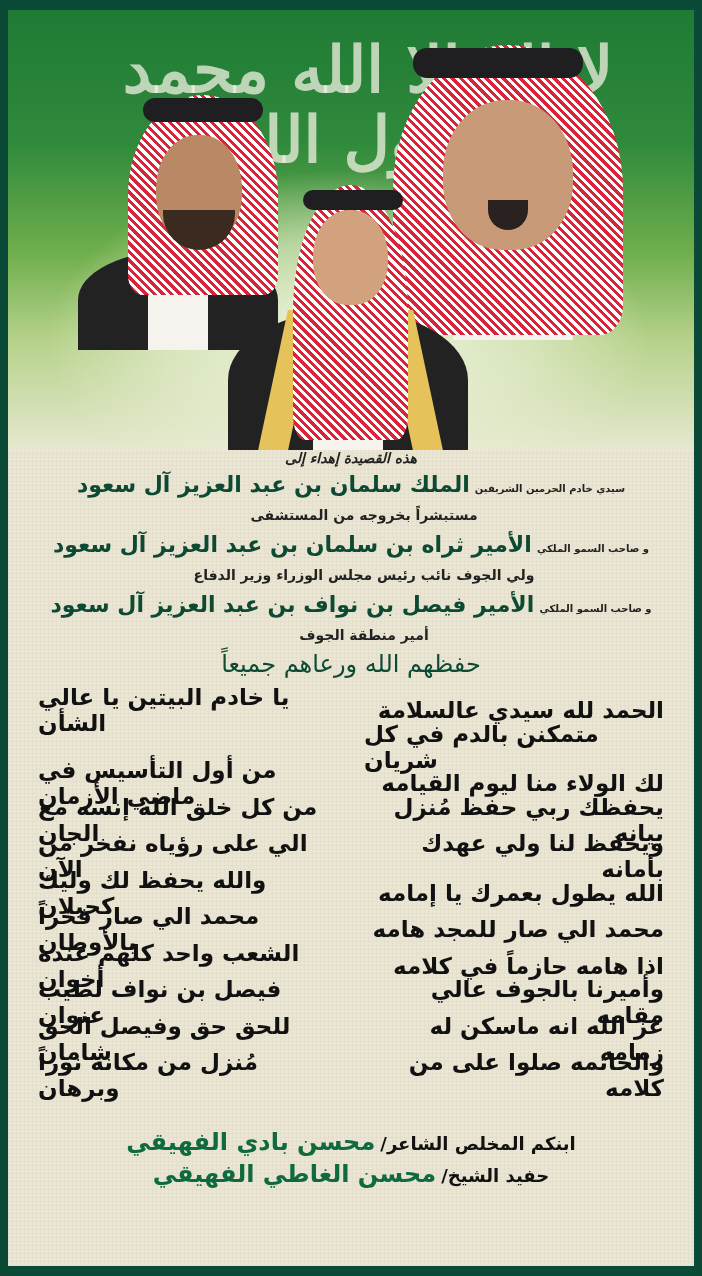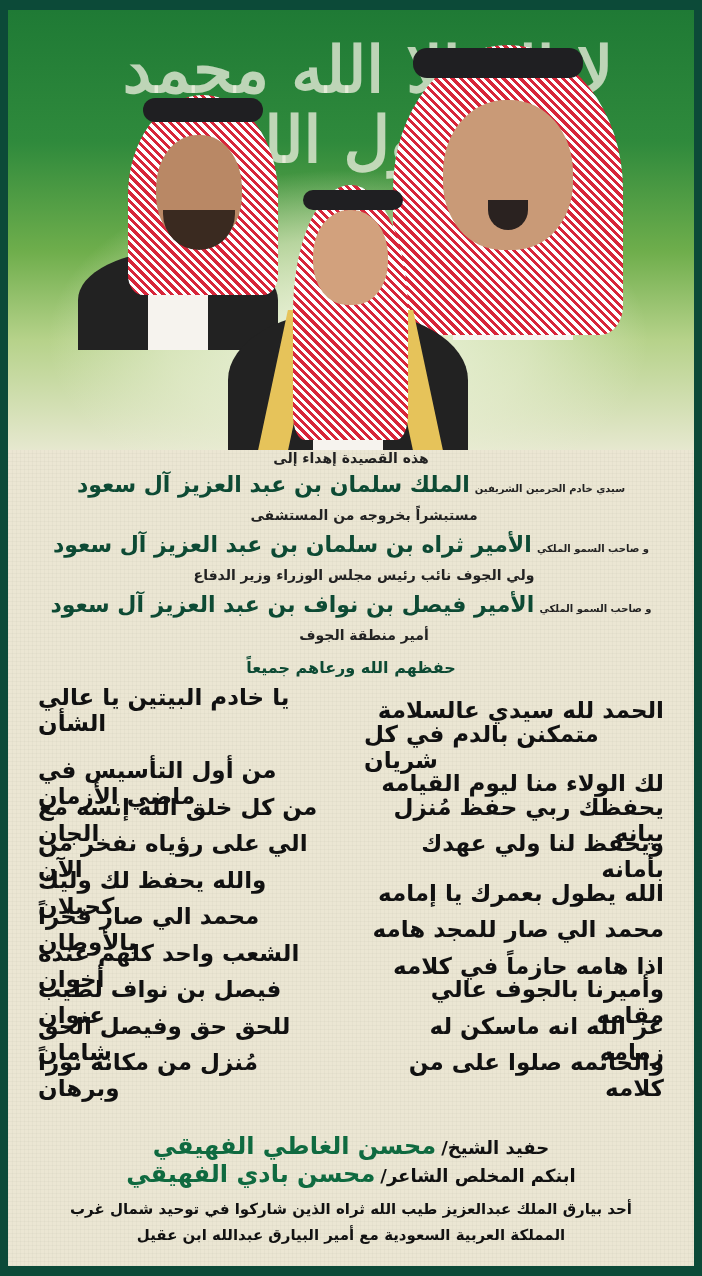--- a/index.html
+++ b/index.html
@@ -20,27 +20,27 @@
   .person .face { position:absolute; border-radius:48% 48% 45% 45%; background:#c99a77; }
   .person .ghutra { position:absolute; border-radius:50% 50% 10% 10%;
     background:
       repeating-linear-gradient(45deg, #d7263a 0 3px, #fff 3px 6px),
       #fff; }
   .person .agal { position:absolute; background:#1f1f22; border-radius:14px; }
   .person .thobe { position:absolute; background:#f6f3ee; }
   .person .bisht { position:absolute; background:#222; border-radius:50% 50% 0 0; }
   .person .trim { position:absolute; background:#e6c35a; }
   .content { position:absolute; left:0; top:430px; width:686px; text-align:center; direction:rtl; }
-  .t-intro { font-size:14px; color:#222; font-weight:bold; margin-top:10px; }
+  .t-intro { font-size:14px; color:#222; font-weight:bold; margin-top:10px;font-style:italic; }
   .sm { font-size:14px; color:#222; font-weight:bold;padding-left:26px; }
   .big { font-size:22px; color:#0d4a34; font-weight:bold; }
   .mid { font-size:10px; color:#222; font-weight:bold; }
   .row1 { margin-top:4px; line-height:30px; }
   .row2 { line-height:22px; }
-  .blessing { font-size:16px; color:#0d4a34; font-weight:bold; margin-top:12px; }
+  .blessing { font-size:24px; color:#0d4a34; font-weight:normal; margin-top:4px; }
   .poem { position:absolute; left:30px; top:692px; width:626px; direction:rtl; }
   .verse { display:flex; justify-content:space-between; height:36.5px; align-items:center; }
   .verse span { font-size:23px; font-weight:bold; color:#111; width:300px; }
   .verse .r { text-align:right; }
   .verse .l { text-align:left; }
   .sign { position:absolute; left:0; top:1118px; width:686px; text-align:center; direction:rtl; }
   .sign .s1 { font-size:18px; font-weight:bold; color:#111; }
   .sign .g { font-size:24px; font-weight:bold; color:#0f6a40; }
   .sign .footer { font-size:15px; font-weight:bold; color:#111; line-height:26px; margin-top:8px; }
 </style>
@@ -139,26 +139,22 @@
         <span class="r">عز الله انه ماسكن له زمامه</span>
         <span class="l">للحق حق وفيصل الحق شامان</span>
       </div>
     <div class="verse">
         <span class="r">والخاتمه صلوا على من كلامه</span>
         <span class="l">مُنزل من مكانه نوراً وبرهان</span>
       </div>
   </div>
 
   <div class="sign">
-    <div style="margin-top:4px;">
-      <span class="s1">حفيد الشيخ/</span>
-      <span class="g">محسن الغاطي الفهيقي</span>
-    </div>
     <div>
       <span class="s1">ابنكم المخلص الشاعر/</span>
       <span class="g">محسن بادي الفهيقي</span>
     </div>
-    <div class="footer">
-      <div>أحد بيارق الملك عبدالعزيز طيب الله ثراه الذين شاركوا في توحيد شمال غرب</div>
-      <div>المملكة العربية السعودية مع أمير البيارق عبدالله ابن عقيل</div>
+    <div style="margin-top:4px;">
+      <span class="s1">حفيد الشيخ/</span>
+      <span class="g">محسن الغاطي الفهيقي</span>
     </div>
   </div>
 </div>
 
 </body></html>

